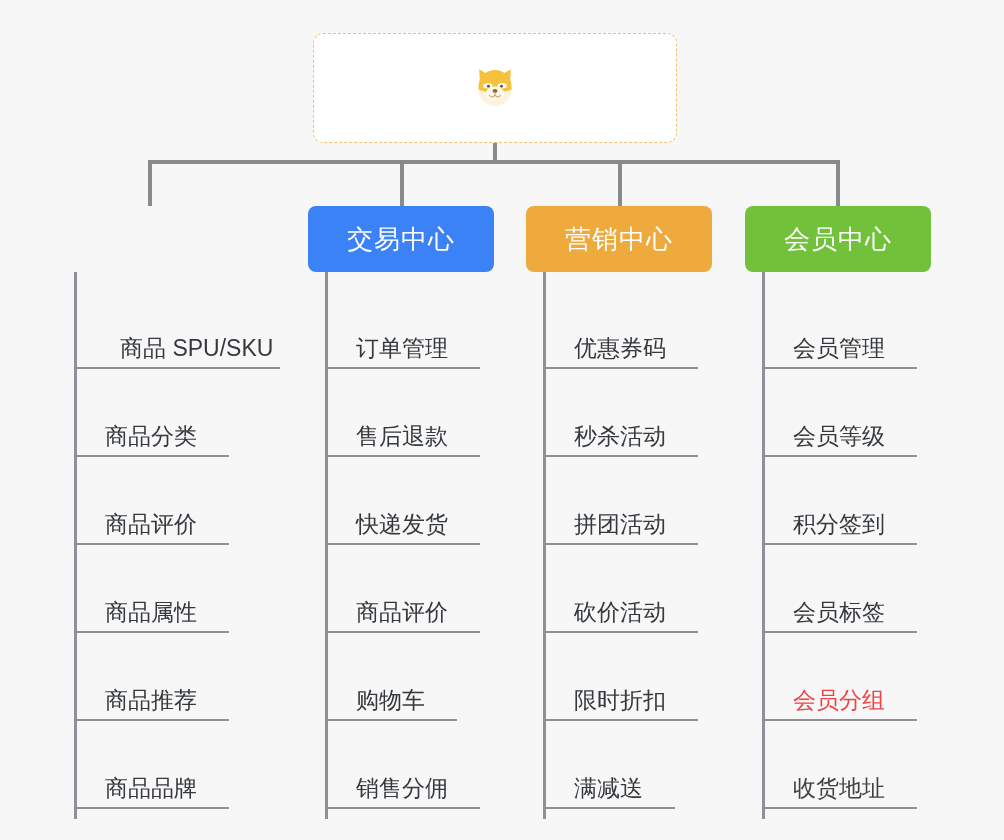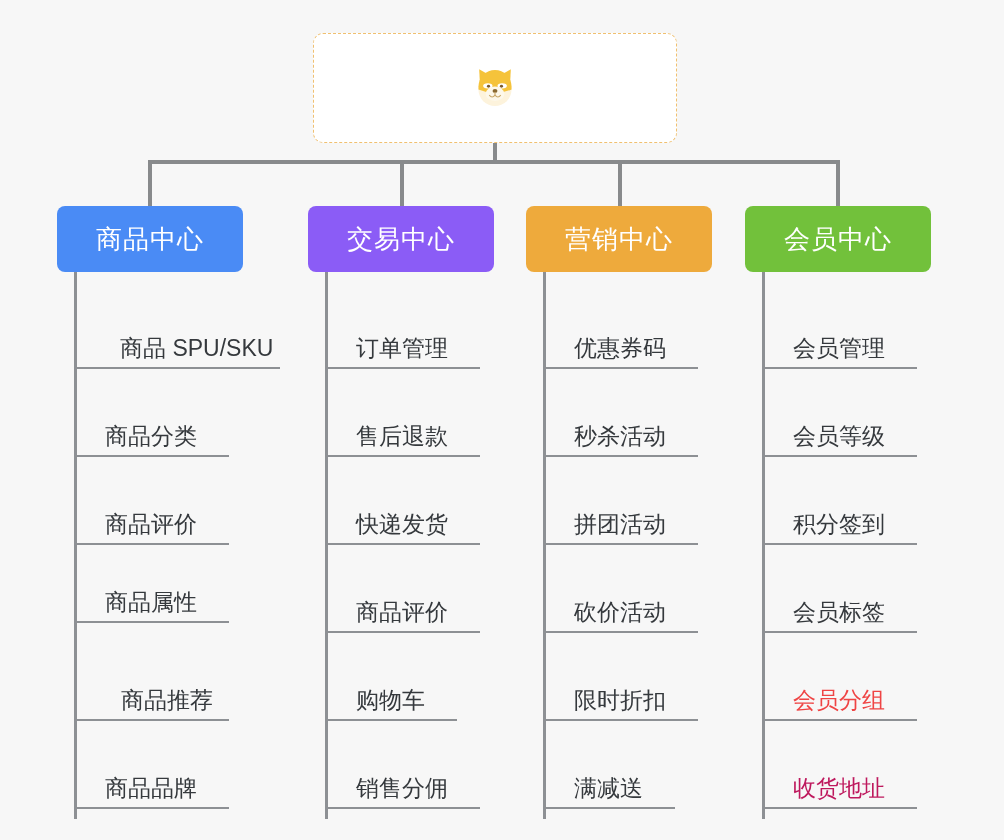--- a/index.html
+++ b/index.html
@@ -140,53 +140,50 @@
     </svg>
   </div>
 
   <div class="line v-line" style="left: 493px; top: 143px; height: 21px; background: rgb(136, 138, 140);"></div>
   <div class="line h-line" style="left: 150px; top: 160px; width: 688px; background: rgb(136, 138, 140);"></div>
   <div class="line v-line" style="left: 148px; top: 160px; height: 46px; background: rgb(136, 138, 140);"></div>
   <div class="line v-line" style="left: 400px; top: 160px; height: 46px; background: rgb(136, 138, 140);"></div>
   <div class="line v-line" style="left: 618px; top: 160px; height: 46px; background: rgb(136, 138, 140);"></div>
   <div class="line v-line" style="left: 836px; top: 160px; height: 46px; background: rgb(136, 138, 140);"></div>
 
-  <div class="cat-box" style="left: 57px; width: 186px; background: rgb(74, 139, 245);">
-    <span>商品中心</span>
-  </div>
   <div class="branch" style="left:74px;">
     <div class="trunk" style="height: 547px; background: rgb(141, 144, 148);"></div>
 
     <div class="leaf" style="top:9px; width:206px;">
       <span class="leaf-label" style="color: rgb(53, 57, 61); margin-left: 15px;">商品 SPU/SKU</span>
       <span class="leaf-underline" style="width: 206px; background: rgb(141, 144, 148);"></span>
     </div>
     <div class="leaf" style="top:97px; width:155px;">
       <span class="leaf-label" style="color: rgb(53, 57, 61);">商品分类</span>
       <span class="leaf-underline" style="width: 155px; background: rgb(141, 144, 148);"></span>
     </div>
     <div class="leaf" style="top:185px; width:155px;">
       <span class="leaf-label" style="color: rgb(53, 57, 61);">商品评价</span>
       <span class="leaf-underline" style="width: 155px; background: rgb(141, 144, 148);"></span>
     </div>
-    <div class="leaf" style="top:263px; width:155px;padding-left:32px;">
+    <div class="leaf" style="top:273px; width:155px;padding-left:32px;">
       <span class="leaf-label" style="color: rgb(53, 57, 61);">商品属性</span>
       <span class="leaf-underline" style="width: 155px; background: rgb(141, 144, 148);"></span>
     </div>
     <div class="leaf" style="top:361px; width:155px;">
-      <span class="leaf-label" style="color: rgb(53, 57, 61); margin-left: 16px;">商品推荐</span>
+      <span class="leaf-label" style="color: rgb(53, 57, 61);">商品推荐</span>
       <span class="leaf-underline" style="width: 155px; background: rgb(141, 144, 148);"></span>
     </div>
     <div class="leaf" style="top:449px; width:155px;">
       <span class="leaf-label" style="color: rgb(53, 57, 61);">商品品牌</span>
       <span class="leaf-underline" style="width: 155px; background: rgb(141, 144, 148);"></span>
     </div>
   </div>
 
-  <div class="cat-box" style="left: 308px; width: 186px; background: #8b5cf6;">
+  <div class="cat-box" style="left: 308px; width: 186px; background: #3b82f6;">
     <span>交易中心</span>
   </div>
   <div class="branch" style="left:325px;">
     <div class="trunk" style="height: 547px; background: rgb(141, 144, 148);"></div>
 
     <div class="leaf" style="top:9px; width:155px;">
       <span class="leaf-label" style="color: rgb(53, 57, 61);">订单管理</span>
       <span class="leaf-underline" style="width: 155px; background: rgb(141, 144, 148);"></span>
     </div>
     <div class="leaf" style="top:97px; width:155px;">
@@ -263,18 +260,18 @@
     </div>
     <div class="leaf" style="top:273px; width:155px;">
       <span class="leaf-label" style="color: rgb(53, 57, 61);">会员标签</span>
       <span class="leaf-underline" style="width: 155px; background: rgb(141, 144, 148);"></span>
     </div>
     <div class="leaf" style="top:361px; width:155px;">
       <span class="leaf-label" style="color: #ef4444;">会员分组</span>
       <span class="leaf-underline" style="width: 155px; background: rgb(141, 144, 148);"></span>
     </div>
     <div class="leaf" style="top:449px; width:155px;">
-      <span class="leaf-label" style="color: #be185d;">收货地址</span>
+      <span class="leaf-label" style="color: #404040;">收货地址</span>
       <span class="leaf-underline" style="width: 155px; background: rgb(141, 144, 148);"></span>
     </div>
   </div>
 
 </div>
 
 </body></html>

